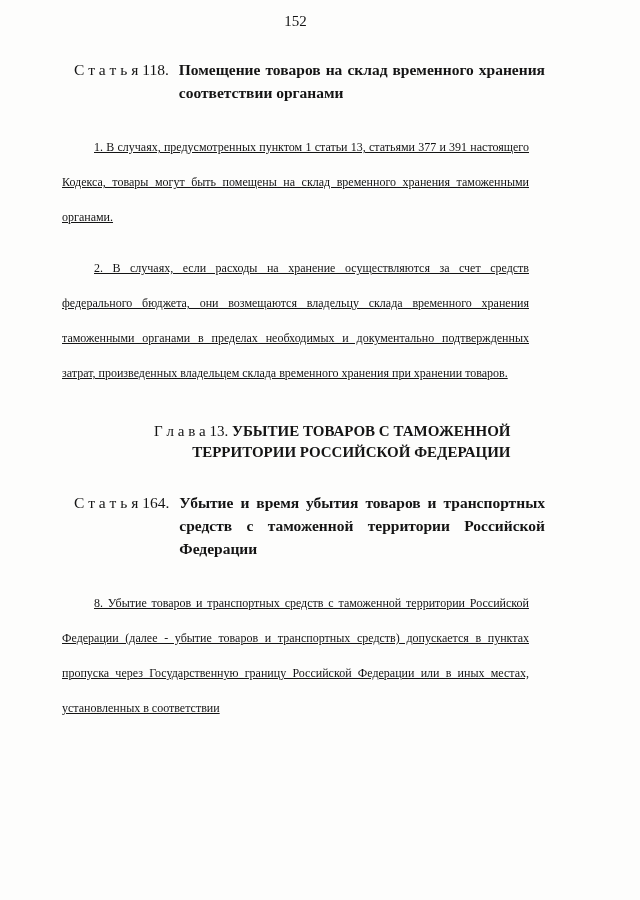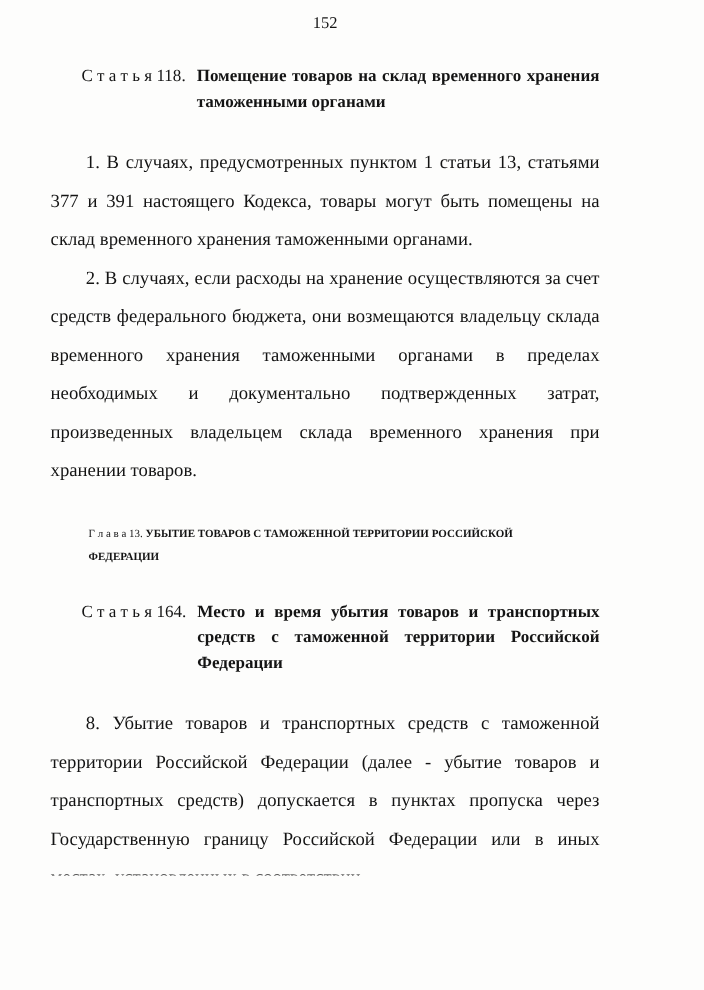--- a/index.html
+++ b/index.html
@@ -34,60 +34,61 @@
     white-space: nowrap;
     font-weight: normal;
   }
   .article-title {
     font-weight: bold;
     text-align: justify;
     flex: 1;
   }
   .body-text { margin-top: 26px; }
   .body-text p {
-    margin: 0;
-    font-size: 17px;
+    margin: 16px;
+    font-size: 12px;
     line-height: 35px;
     text-align: justify;
     text-indent: 32px;
+    text-decoration: underline;
   }
   .chapter-heading {
     margin: 30px auto 0 auto;
     max-width: 430px;
-    text-align: left;
-    font-size: 10px;
+    text-align: right;
+    font-size: 15px;
     line-height: 21px;
   }
   .chapter-label { font-weight: normal; }
   .chapter-title { font-weight: bold; }
 </style>
 </head>
 <body>
 
 <div class="page">
 
   <div class="page-number">152</div>
 
   <div class="article-heading">
     <span class="article-label">С т а т ь я  118.</span>
-    <span class="article-title">Помещение товаров на склад временного хранения таможенными органами</span>
+    <span class="article-title">Помещение товаров на склад временного хранения соответствии органами</span>
   </div>
 
   <div class="body-text">
     <p>1. В случаях, предусмотренных пунктом 1 статьи 13, статьями 377 и 391 настоящего Кодекса, товары могут быть помещены на склад временного хранения таможенными органами.</p>
     <p>2. В случаях, если расходы на хранение осуществляются за счет средств федерального бюджета, они возмещаются владельцу склада временного хранения таможенными органами в пределах необходимых и документально подтвержденных затрат, произведенных владельцем склада временного хранения при хранении товаров.</p>
   </div>
 
   <div class="chapter-heading">
     <span class="chapter-label">Г л а в а  13.</span>
     <span class="chapter-title">УБЫТИЕ ТОВАРОВ С ТАМОЖЕННОЙ ТЕРРИТОРИИ РОССИЙСКОЙ ФЕДЕРАЦИИ</span>
   </div>
 
   <div class="article-heading">
     <span class="article-label">С т а т ь я  164.</span>
-    <span class="article-title">Место и время убытия товаров и транспортных средств с таможенной территории Российской Федерации</span>
+    <span class="article-title">Убытие и время убытия товаров и транспортных средств с таможенной территории Российской Федерации</span>
   </div>
 
   <div class="body-text">
     <p>8. Убытие товаров и транспортных средств с таможенной территории Российской Федерации (далее - убытие товаров и транспортных средств) допускается в пунктах пропуска через Государственную границу Российской Федерации или в иных местах, установленных в соответствии</p>
   </div>
 
 </div>
 
 </body></html>

